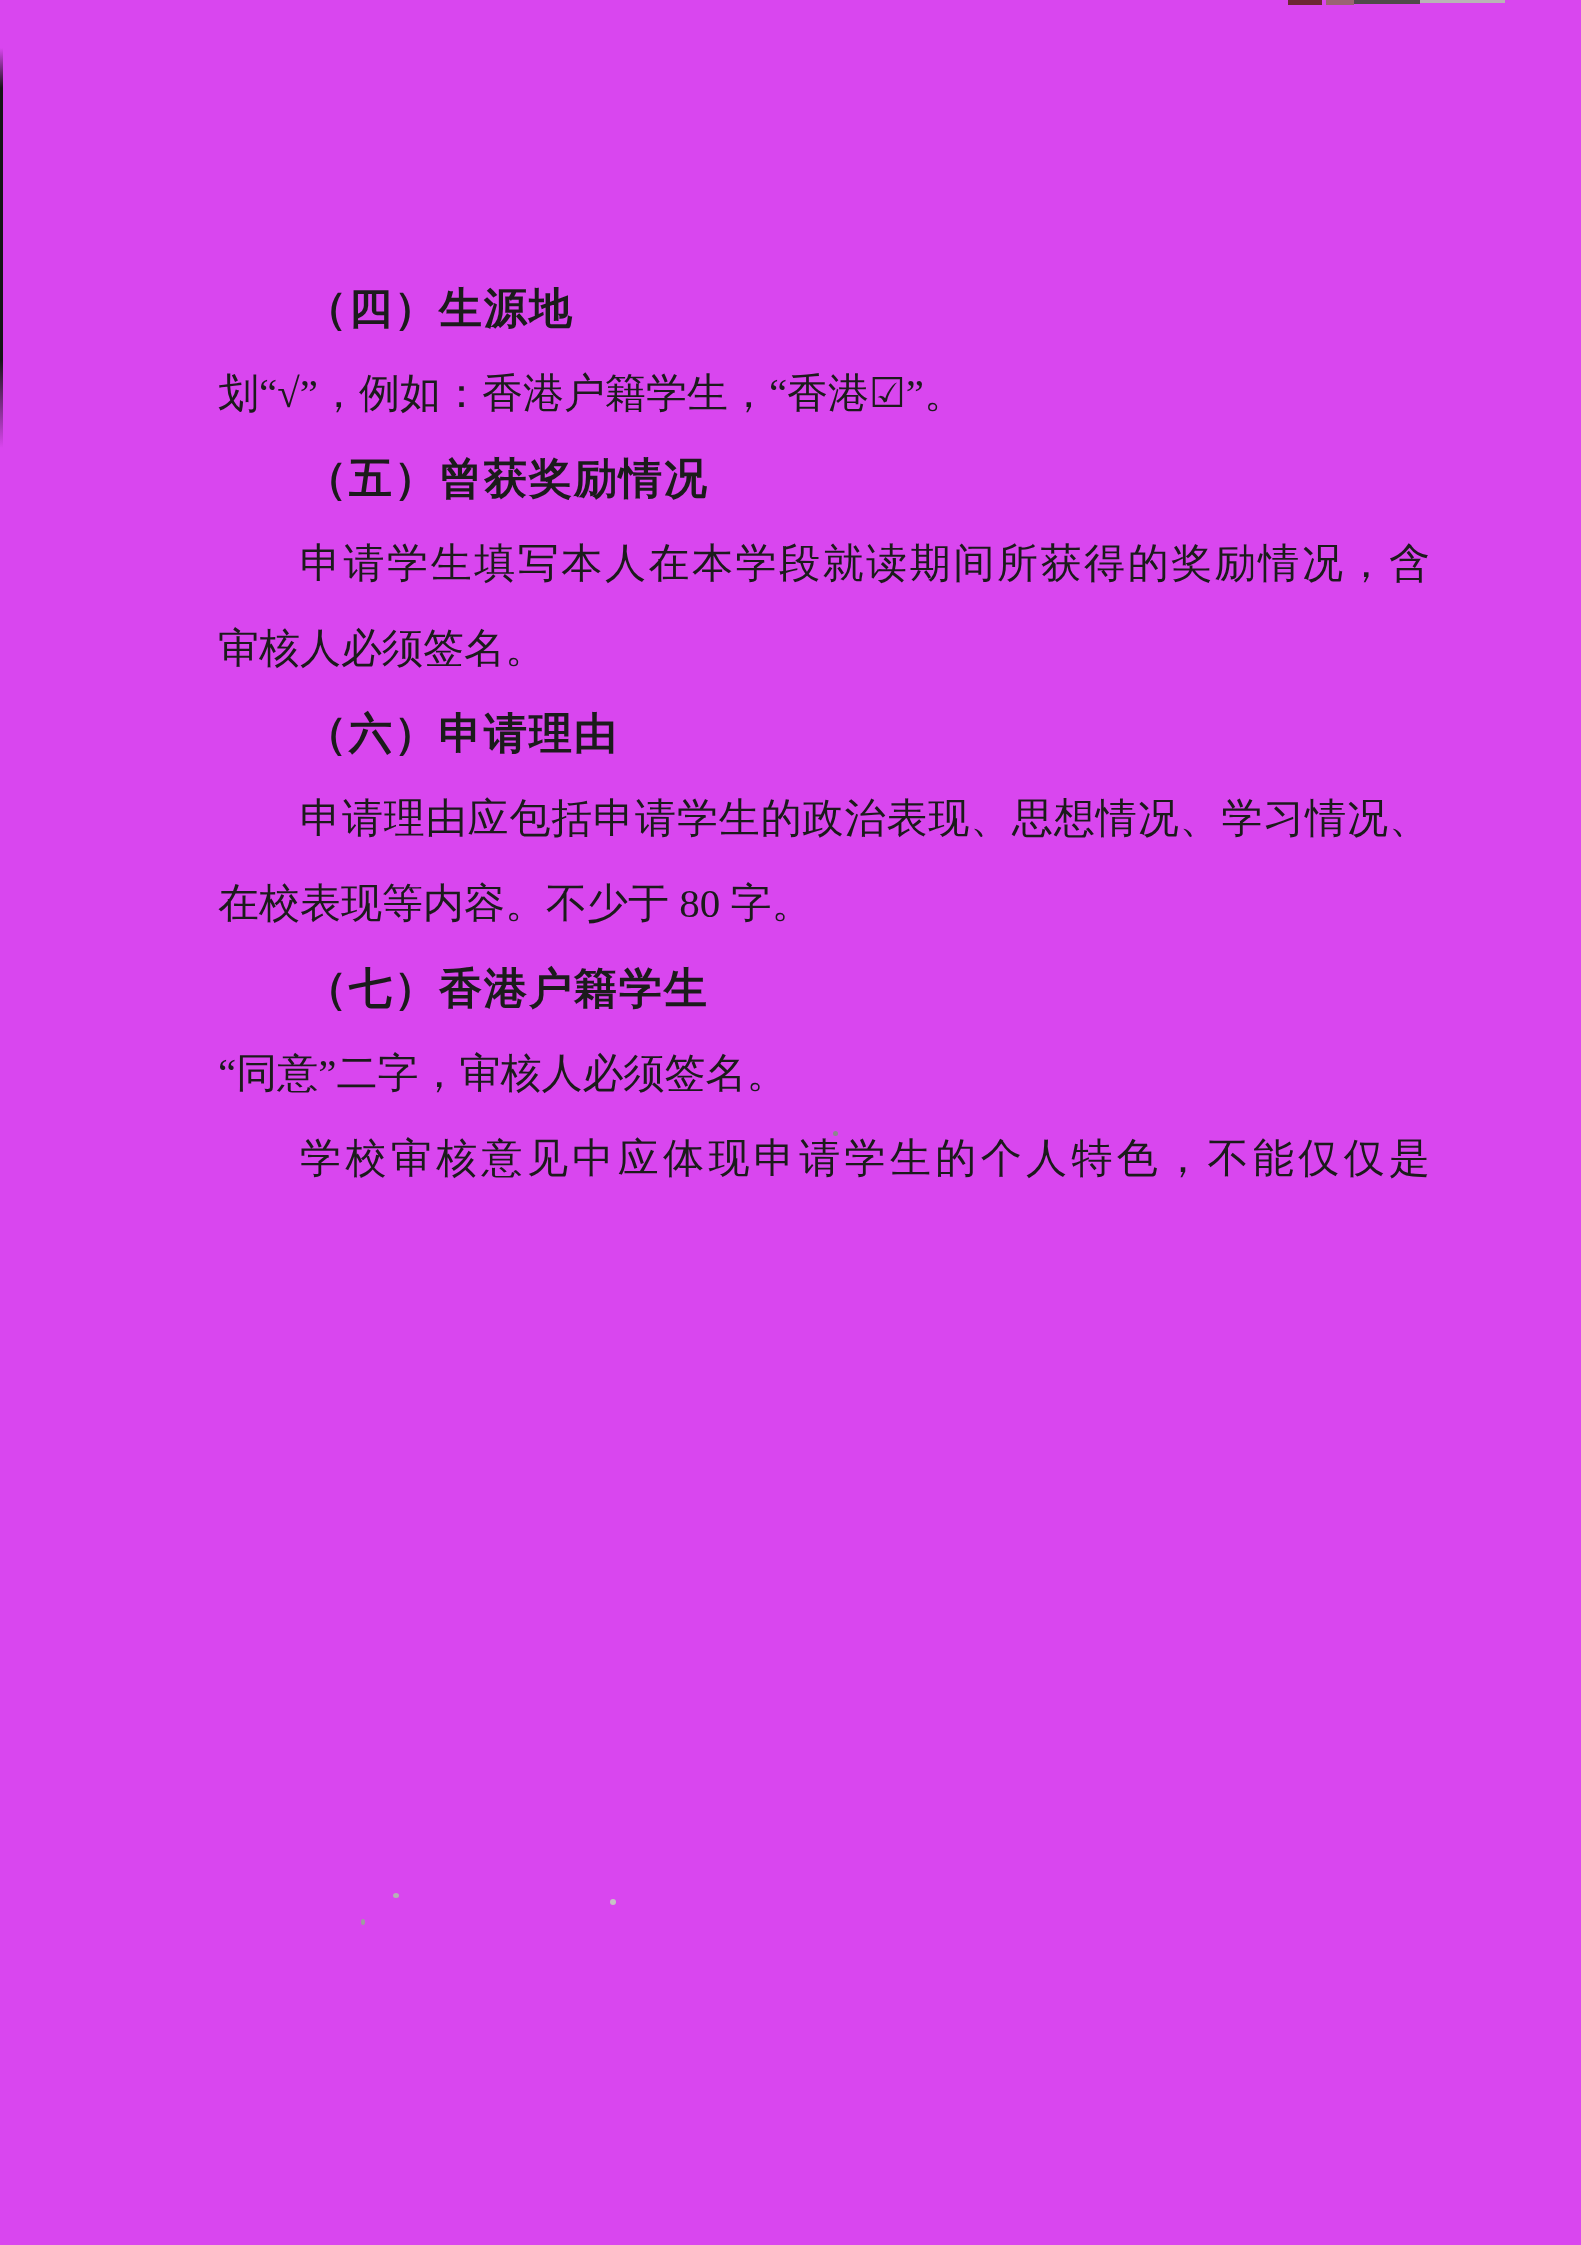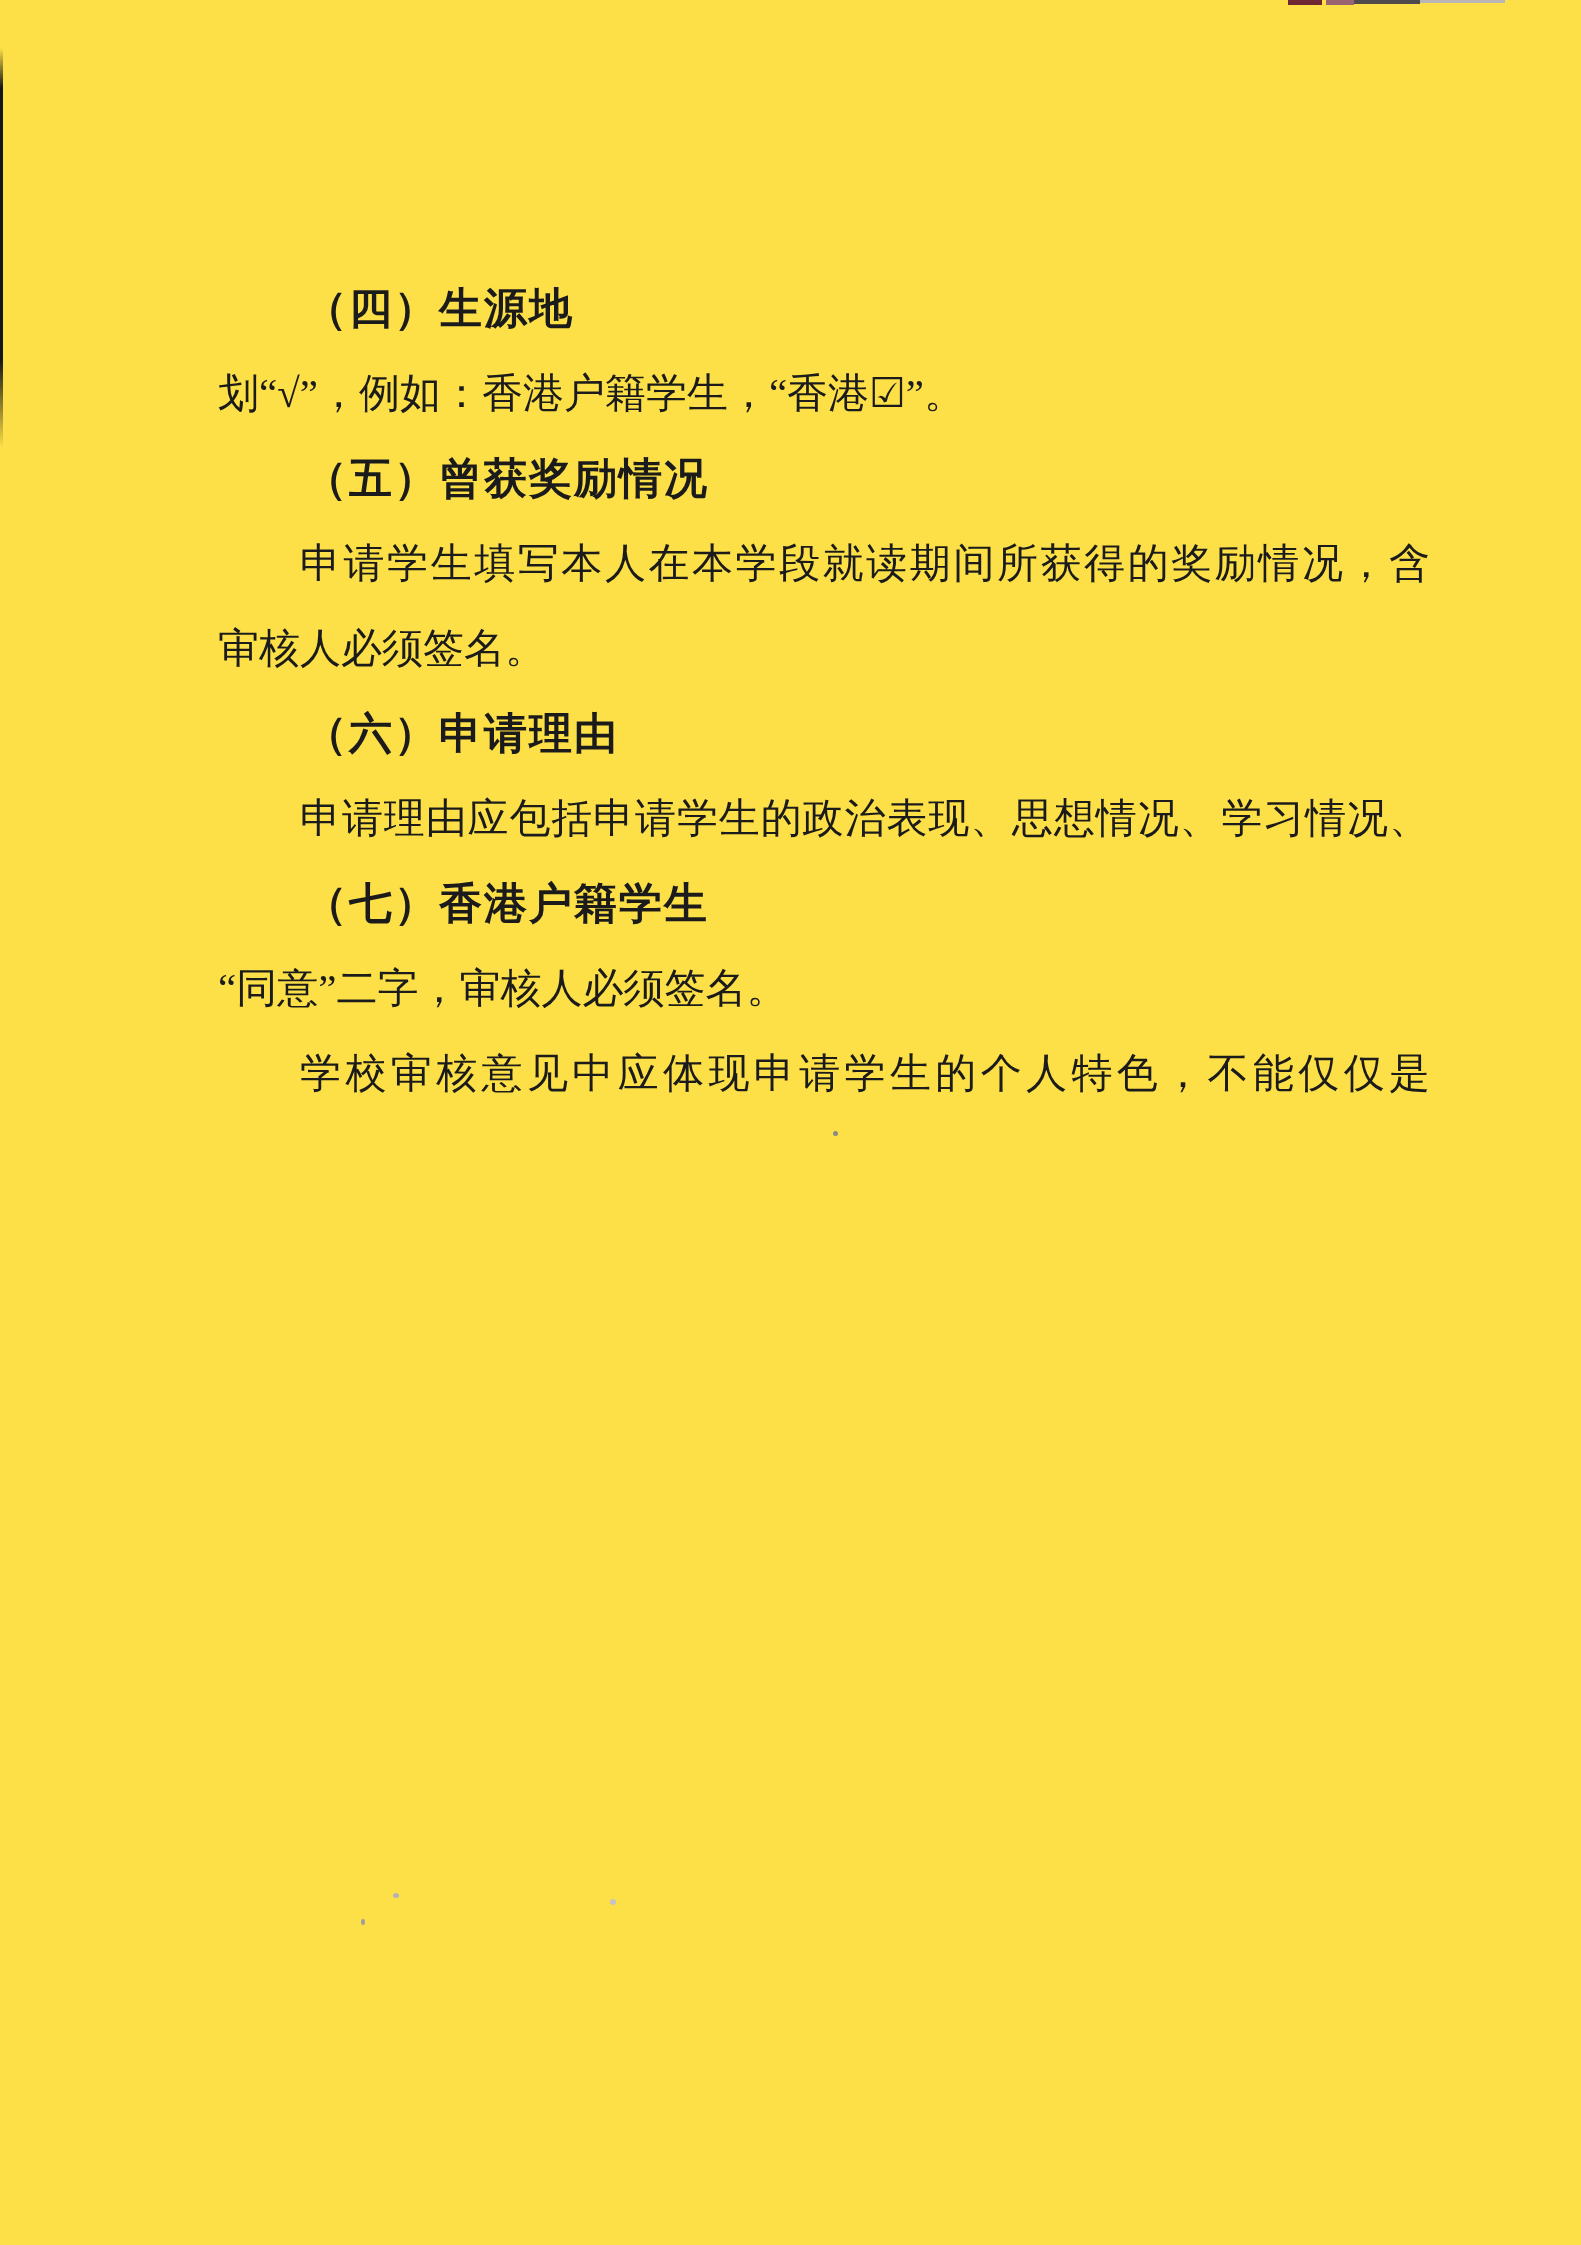--- a/index.html
+++ b/index.html
@@ -1,20 +1,20 @@
 <!DOCTYPE html>
 <html><head>
 <meta charset="utf-8">
 <style>
   html, body { margin: 0; padding: 0; background: #e8e8e8; }
   .page {
     position: relative;
     width: 1581px;
     height: 2245px;
-    background: #fde047;
+    background: #d946ef;
     overflow: hidden;
     font-family: "Liberation Serif", "DejaVu Serif", serif;
     color: #1b1b1b;
   }
   .content {
     position: absolute;
     left: 218px;
     top: 266px;
     width: 1212px;
   }
@@ -75,20 +75,21 @@
 
     <section>
       <div class="line heading">（五）曾获奖励情况</div>
       <div class="line indent justify">申请学生填写本人在本学段就读期间所获得的奖励情况，含</div>
       <div class="line">审核人必须签名。</div>
     </section>
 
     <section>
       <div class="line heading">（六）申请理由</div>
       <div class="line indent justify">申请理由应包括申请学生的政治表现、思想情况、学习情况、</div>
+      <div class="line">在校表现等内容。不少于 80 字。</div>
     </section>
 
     <section>
       <div class="line heading">（七）香港户籍学生</div>
       <div class="line">“同意”二字，审核人必须签名。</div>
       <div class="line indent justify">学校审核意见中应体现申请学生的个人特色，不能仅仅是</div>
     </section>
 
   </div>
 

